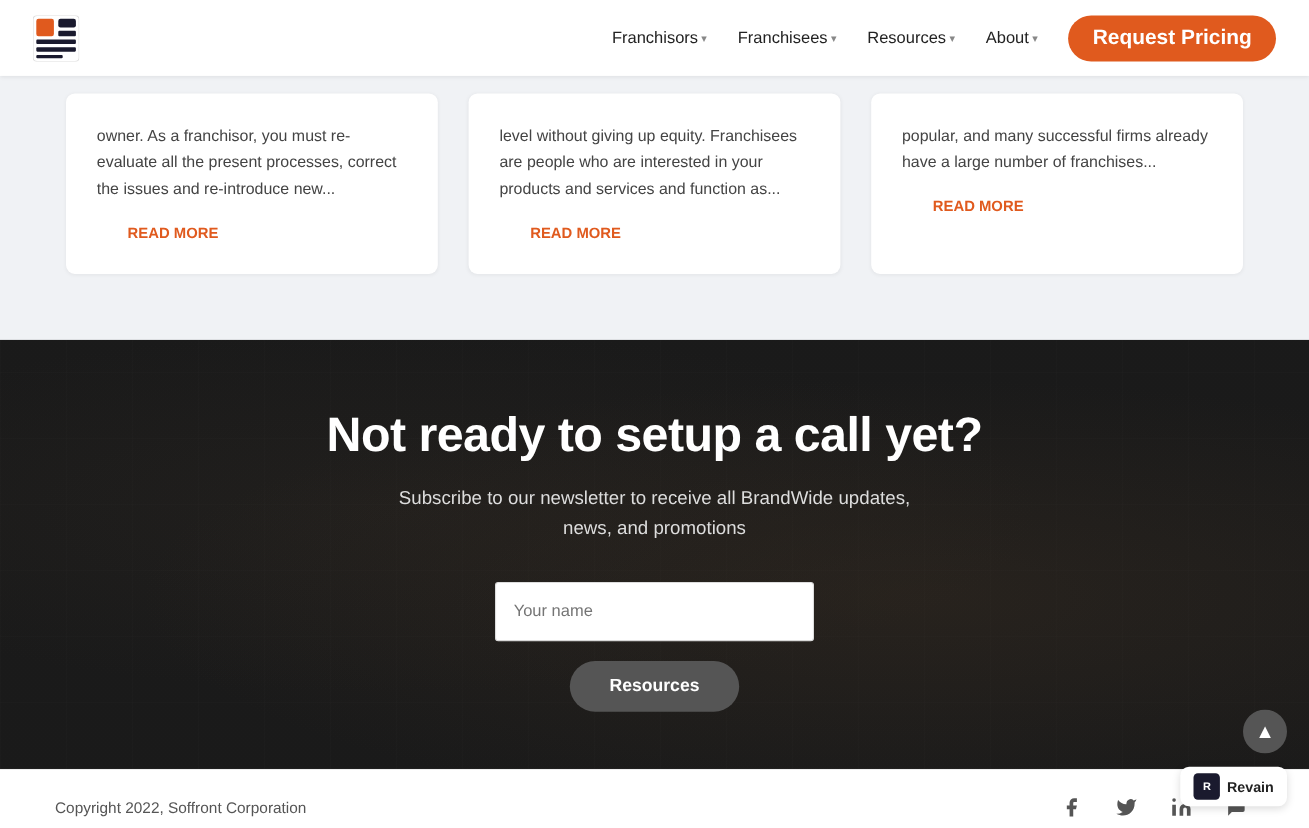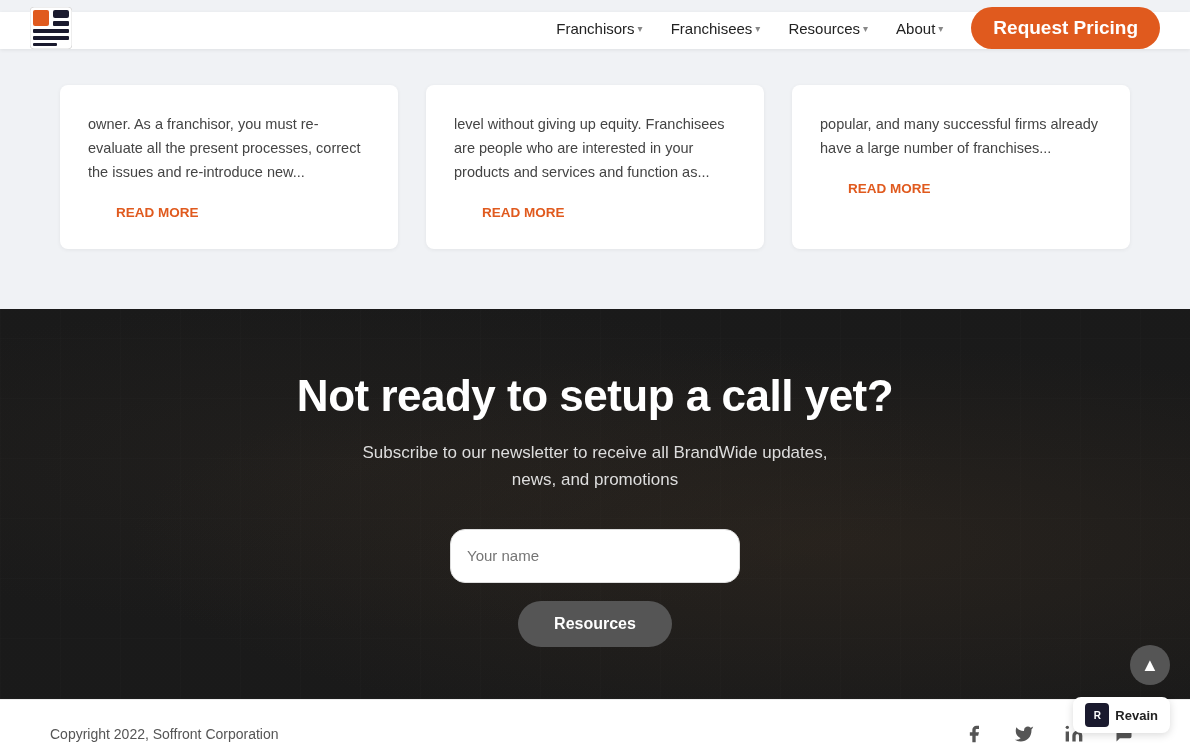--- a/index.html
+++ b/index.html
@@ -1,25 +1,25 @@
 <!DOCTYPE html>
 <html><head>
   <meta charset="utf-8">
   <style>
     * { margin: 0; padding: 0; box-sizing: border-box; }
     body { font-family: Arial, sans-serif; background: #f0f2f5; width: 1190px; min-height: 753px; overflow-x: hidden; }
 
     
     .header {
       position: fixed;
-      top: 12px; left: 0; right: 0;
-      height: 37px;
-      background: #fff;
-      display: flex;
-      align-items: flex-end;
+      top: 0; left: 0; right: 0;
+      height: 69px;
+      background: #fff;
+      display: flex;
+      align-items: center;
       justify-content: space-between;
       padding: 0 30px;
       z-index: 100;
       box-shadow: 0 1px 4px rgba(0,0,0,0.08);
     }
     .logo {
       display: flex;
       align-items: center;
       gap: 6px;
     }
@@ -164,21 +164,21 @@
       gap: 14px;
       justify-content: center;
       align-items: center;
       flex-wrap: wrap;
       margin-bottom: 0;
     }
     .cta-input {
       width: 290px;
       height: 54px;
       border: 1.5px solid #ddd;
-      border-radius: 15px;
+      border-radius: 3px;
       padding: 16px 16px;
       font-size: 15px;
       color: #333;
       background: #fff;
       outline: none;
     }
     .subscribe-btn {
       background: #555;
       color: #fff;
       border: none;

